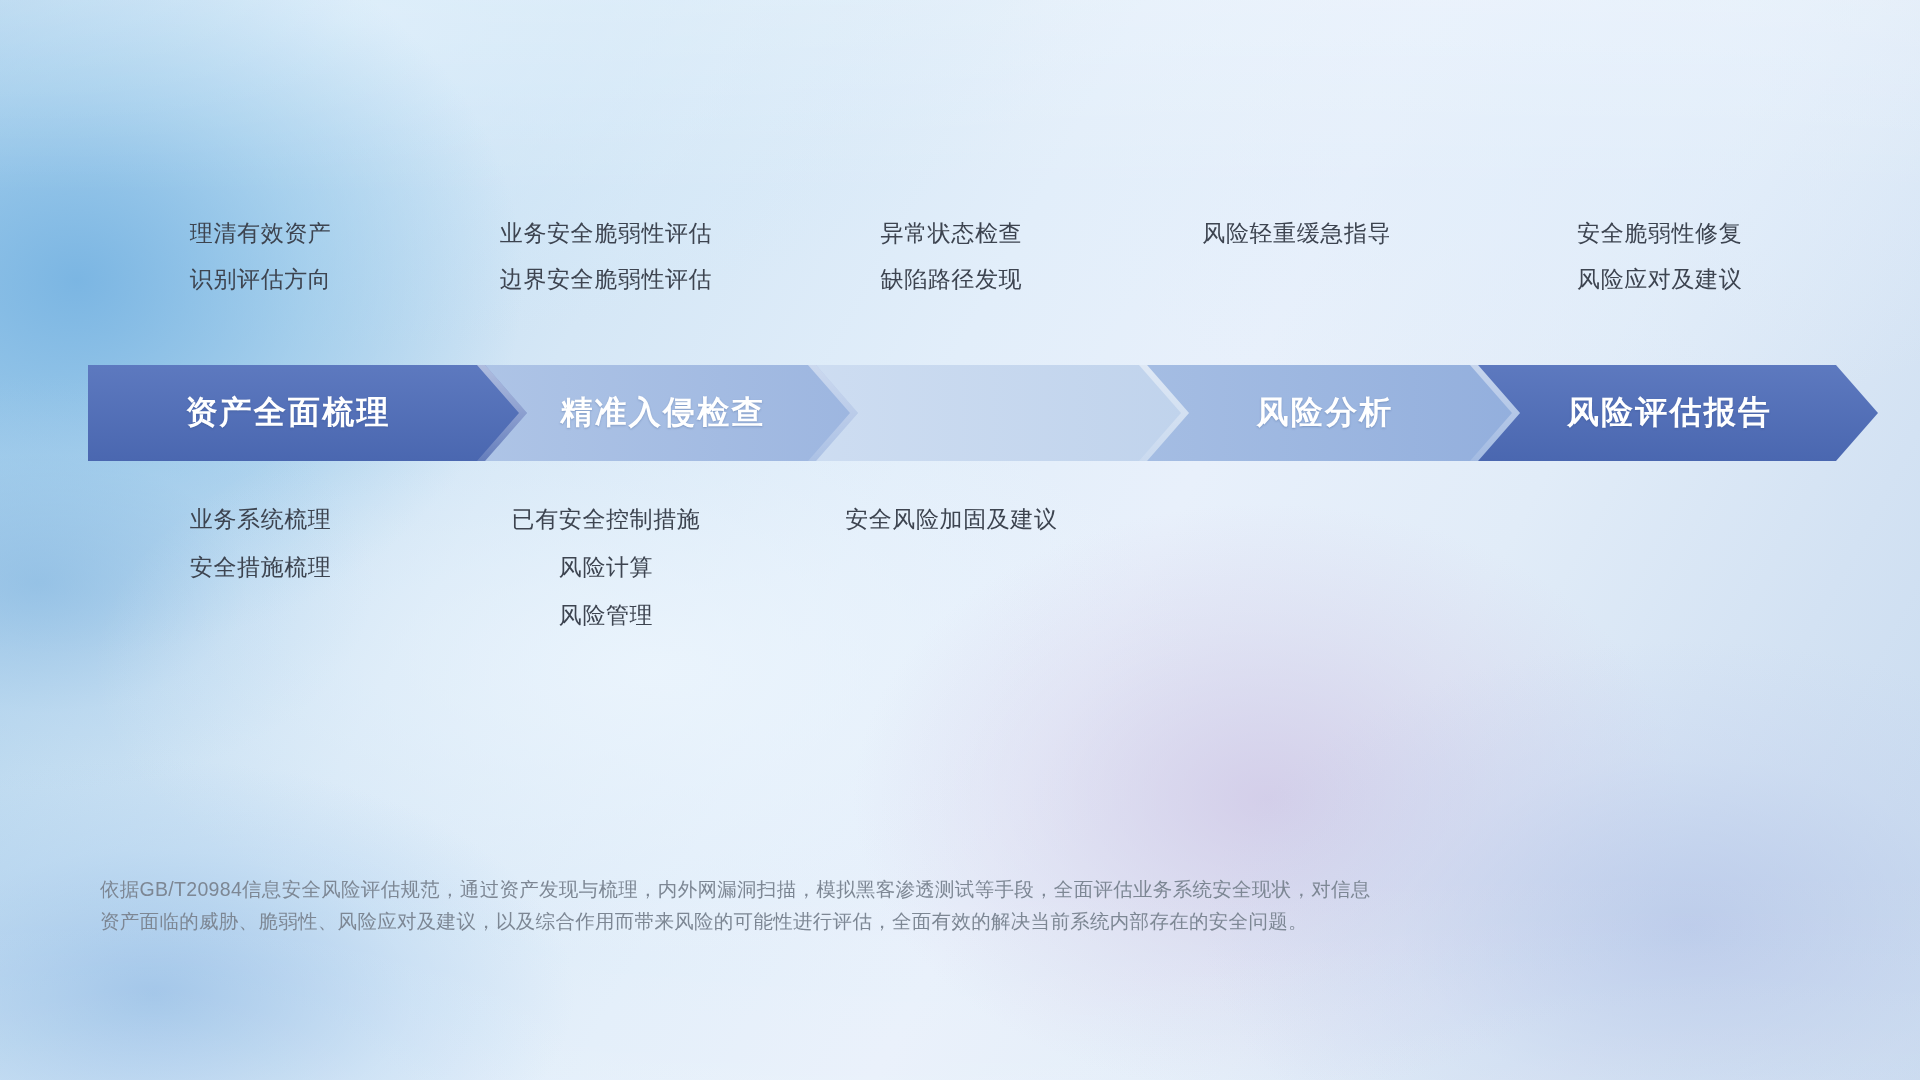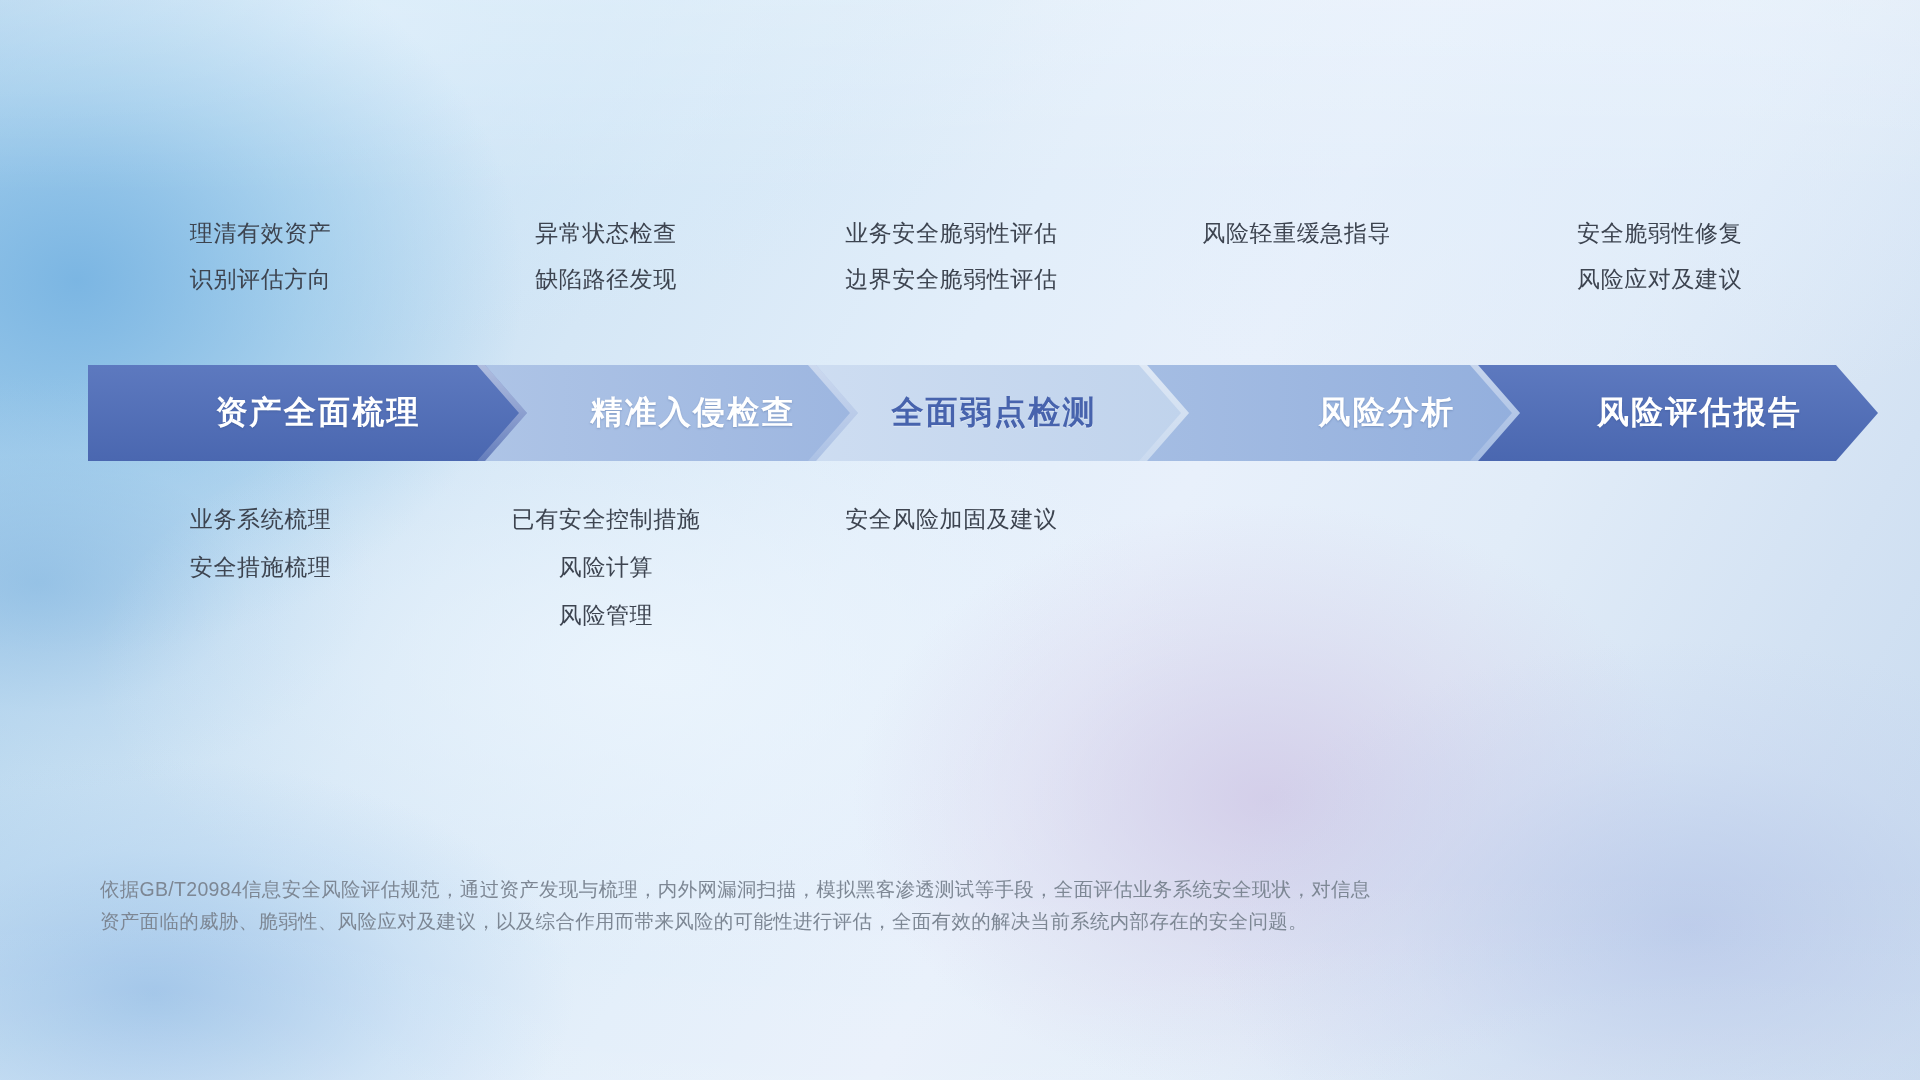--- a/index.html
+++ b/index.html
@@ -125,21 +125,21 @@
     height: 96px;
     display: flex;
     align-items: center;
     justify-content: center;
     font-size: 32px;
     font-weight: bold;
     letter-spacing: 2.2px;
     white-space: nowrap;
     pointer-events: none;
   }
-  .seg-label.light { color: #ffffff; text-shadow: 0 1px 2px rgba(40,70,120,0.28); padding-left: 30px; }
+  .seg-label.light { color: #ffffff; text-shadow: 0 1px 2px rgba(40,70,120,0.28); }
   .seg-label.dark  { color: #4763ad; text-shadow: 0 1px 1px rgba(255,255,255,0.45); }
 
   
   #bottom-row { top: 508px; }
 
   .bot-item {
     font-size: 23px;
     color: #3d4450;
     line-height: 1.0;
     letter-spacing: 0.6px;
@@ -185,27 +185,27 @@
   <div id="content">
 
     <div class="row" id="top-row">
 
       <div class="col">
         <div class="top-item">理清有效资产</div>
         <div class="top-item">识别评估方向</div>
       </div>
 
       <div class="col">
+        <div class="top-item">业务安全脆弱性评估</div>
+        <div class="top-item">边界安全脆弱性评估</div>
+      </div>
+
+      <div class="col">
         <div class="top-item">异常状态检查</div>
         <div class="top-item">缺陷路径发现</div>
-      </div>
-
-      <div class="col">
-        <div class="top-item">业务安全脆弱性评估</div>
-        <div class="top-item">边界安全脆弱性评估</div>
       </div>
 
       <div class="col">
         <div class="top-item">风险轻重缓急指导</div>
       </div>
 
       <div class="col">
         <div class="top-item">安全脆弱性修复</div>
         <div class="top-item">风险应对及建议</div>
       </div>
@@ -251,22 +251,21 @@
 
         <path d="M339,0 L728,0 L770,48 L728,96 L339,96 L381,48 Z" fill="url(#g2)"></path>
         <path d="M728,0 L770,48 L728,96 L720,96 L762,48 L720,0 Z" fill="url(#edge)" opacity="0.55"></path>
 
         <path d="M0,0 L397,0 L439,48 L397,96 L0,96 Z" fill="url(#g1)"></path>
         <path d="M397,0 L439,48 L397,96 L389,96 L431,48 L389,0 Z" fill="url(#edge)" opacity="0.6"></path>
       </svg>
 
       <div class="seg-label light" style="left:0px;   width:400px;">资产全面梳理</div>
       <div class="seg-label light" style="left:380px; width:390px;">精准入侵检查</div>
-      <div class="seg-label dark" style="left:711px; width:390px;">全面弱点检测</div>
-      <div class="seg-label light" style="left:1074px;width:390px;">风险分析</div>
+      <div class="seg-label light" style="left:1042px;width:390px;">风险分析</div>
       <div class="seg-label light" style="left:1373px;width:417px;">风险评估报告</div>
     </div>
 
     <div class="row" id="bottom-row">
 
       <div class="col">
         <div class="bot-item">业务系统梳理</div>
         <div class="bot-item">安全措施梳理</div>
       </div>
 

